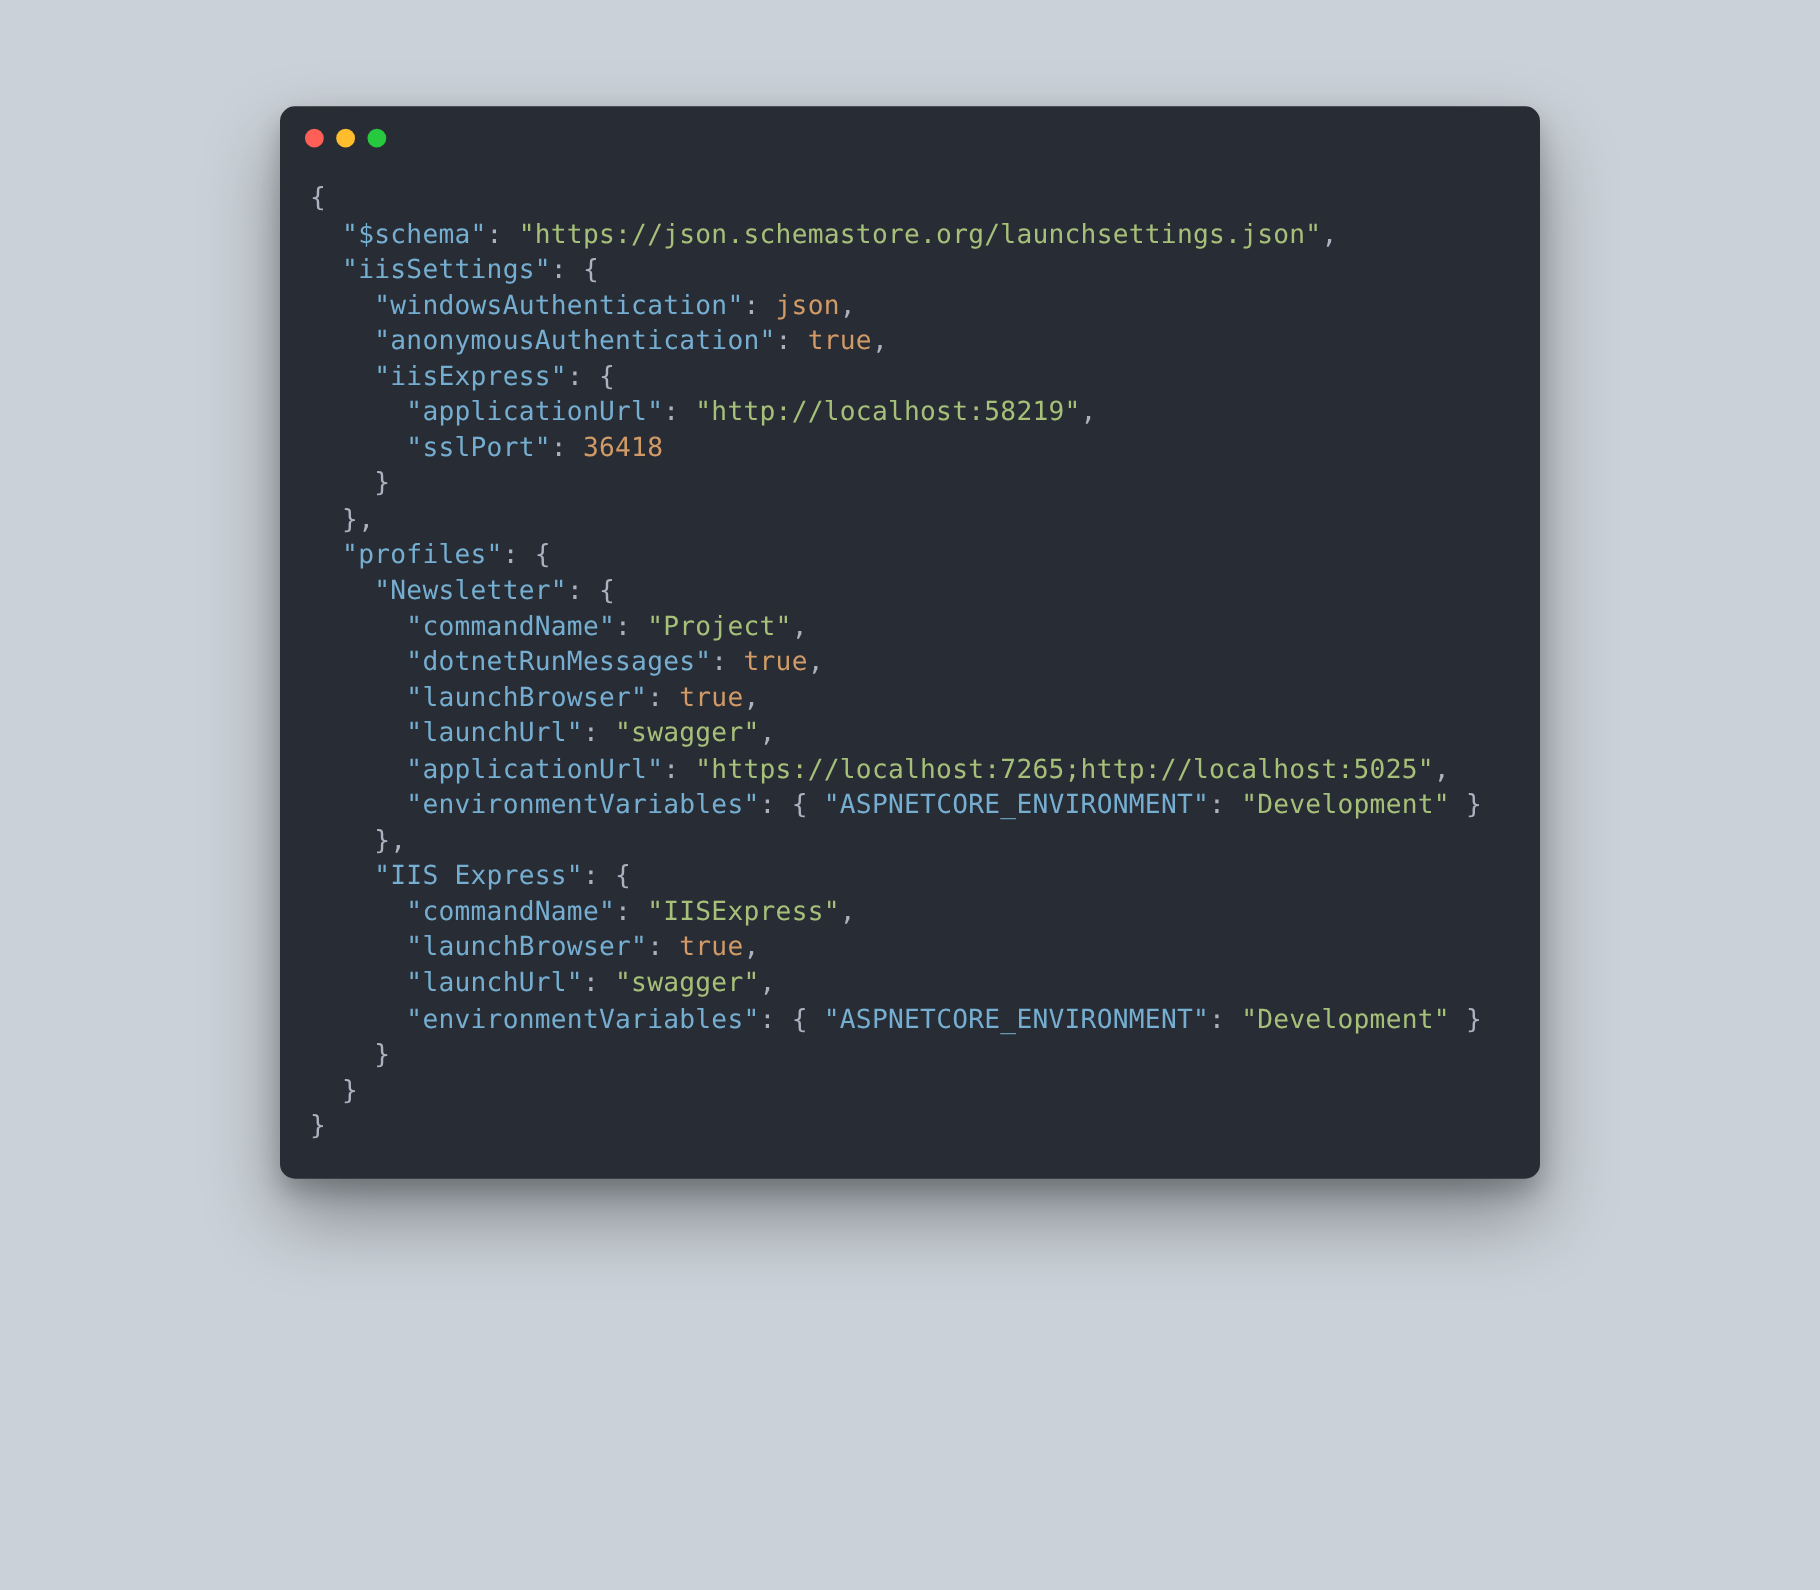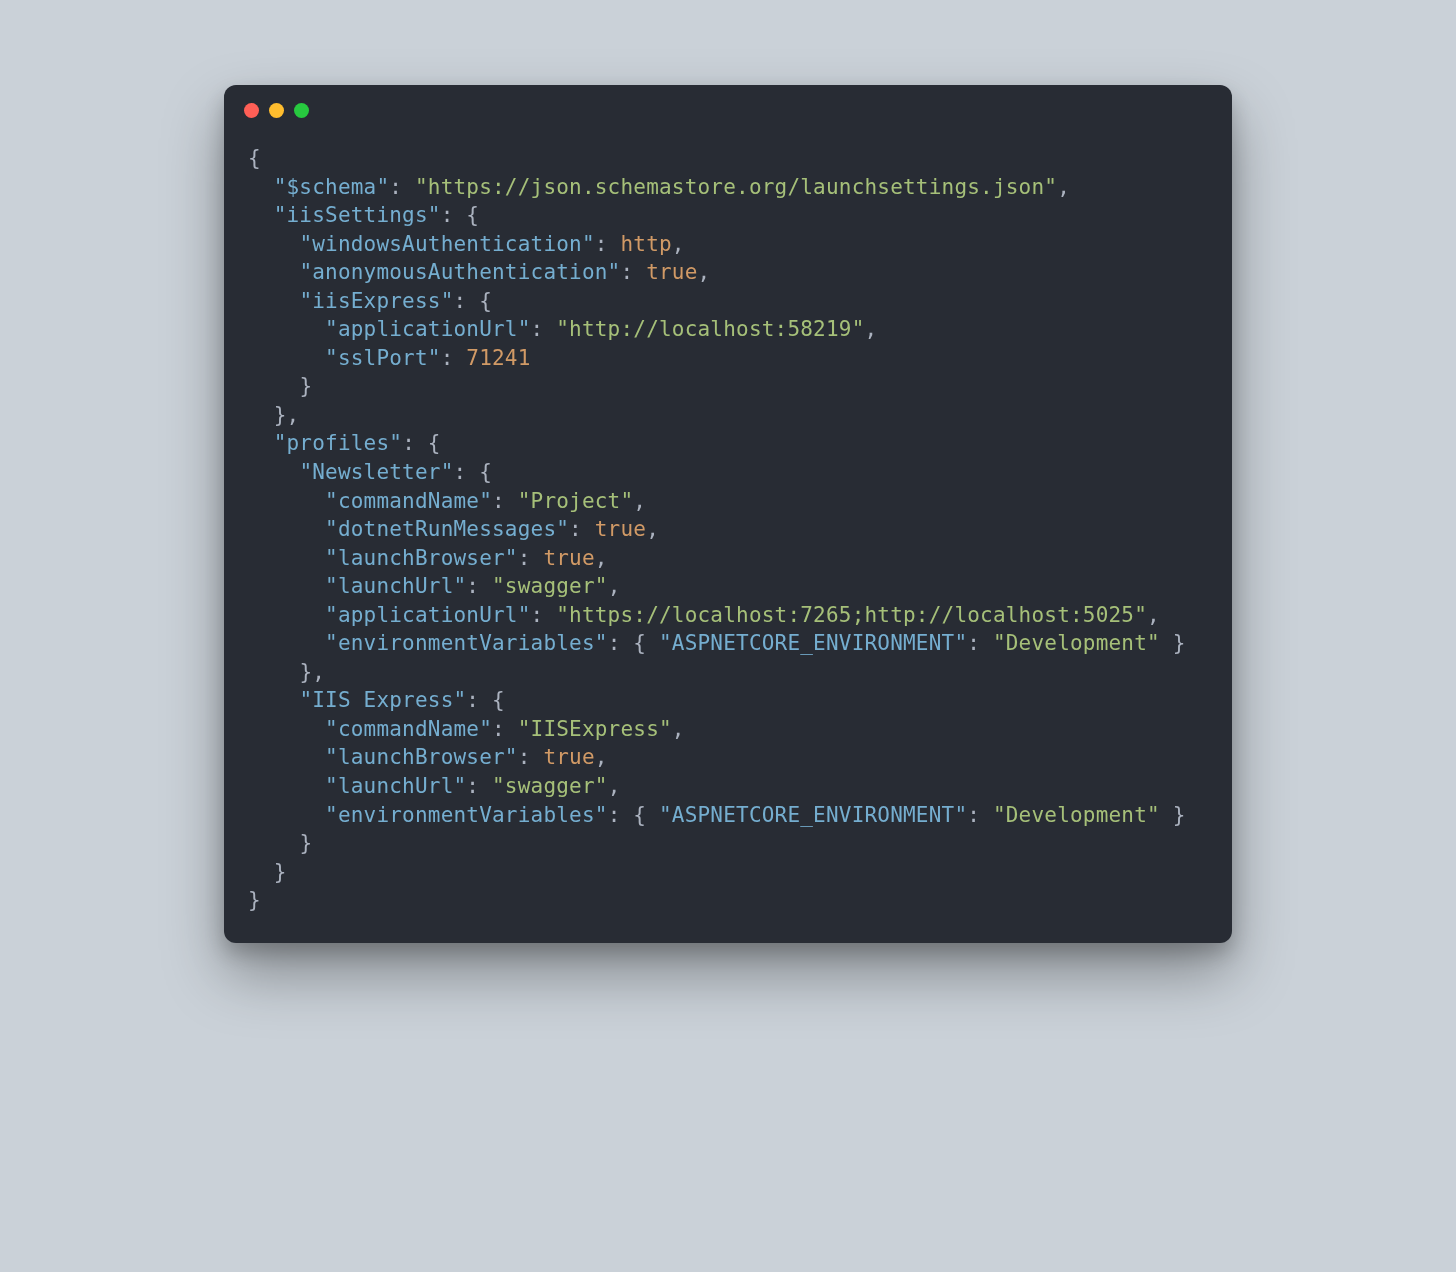--- a/index.html
+++ b/index.html
@@ -57,25 +57,25 @@
 
 <div class="window">
   <div class="titlebar">
     <div class="dot red"></div>
     <div class="dot yellow"></div>
     <div class="dot green"></div>
   </div>
   <div class="code"><span class="punct">{</span>
 <span class="punct">  </span><span class="key">"$schema"</span><span class="punct">: </span><span class="string">"https://json.schemastore.org/launchsettings.json"</span><span class="punct">,</span>
 <span class="punct">  </span><span class="key">"iisSettings"</span><span class="punct">: </span><span class="punct">{</span>
-<span class="punct">    </span><span class="key">"windowsAuthentication"</span><span class="punct">: </span><span class="bool">http</span><span class="punct">,</span>
+<span class="punct">    </span><span class="key">"windowsAuthentication"</span><span class="punct">: </span><span class="bool">json</span><span class="punct">,</span>
 <span class="punct">    </span><span class="key">"anonymousAuthentication"</span><span class="punct">: </span><span class="bool">true</span><span class="punct">,</span>
 <span class="punct">    </span><span class="key">"iisExpress"</span><span class="punct">: </span><span class="punct">{</span>
 <span class="punct">      </span><span class="key">"applicationUrl"</span><span class="punct">: </span><span class="string">"http://localhost:58219"</span><span class="punct">,</span>
-<span class="punct">      </span><span class="key">"sslPort"</span><span class="punct">: </span><span class="num">71241</span>
+<span class="punct">      </span><span class="key">"sslPort"</span><span class="punct">: </span><span class="num">36418</span>
 <span class="punct">    </span><span class="punct">}</span>
 <span class="punct">  </span><span class="punct">}</span><span class="punct">,</span>
 <span class="punct">  </span><span class="key">"profiles"</span><span class="punct">: </span><span class="punct">{</span>
 <span class="punct">    </span><span class="key">"Newsletter"</span><span class="punct">: </span><span class="punct">{</span>
 <span class="punct">      </span><span class="key">"commandName"</span><span class="punct">: </span><span class="string">"Project"</span><span class="punct">,</span>
 <span class="punct">      </span><span class="key">"dotnetRunMessages"</span><span class="punct">: </span><span class="bool">true</span><span class="punct">,</span>
 <span class="punct">      </span><span class="key">"launchBrowser"</span><span class="punct">: </span><span class="bool">true</span><span class="punct">,</span>
 <span class="punct">      </span><span class="key">"launchUrl"</span><span class="punct">: </span><span class="string">"swagger"</span><span class="punct">,</span>
 <span class="punct">      </span><span class="key">"applicationUrl"</span><span class="punct">: </span><span class="string">"https://localhost:7265;http://localhost:5025"</span><span class="punct">,</span>
 <span class="punct">      </span><span class="key">"environmentVariables"</span><span class="punct">: </span><span class="punct">{ </span><span class="key">"ASPNETCORE_ENVIRONMENT"</span><span class="punct">: </span><span class="string">"Development"</span><span class="punct"> }</span>

